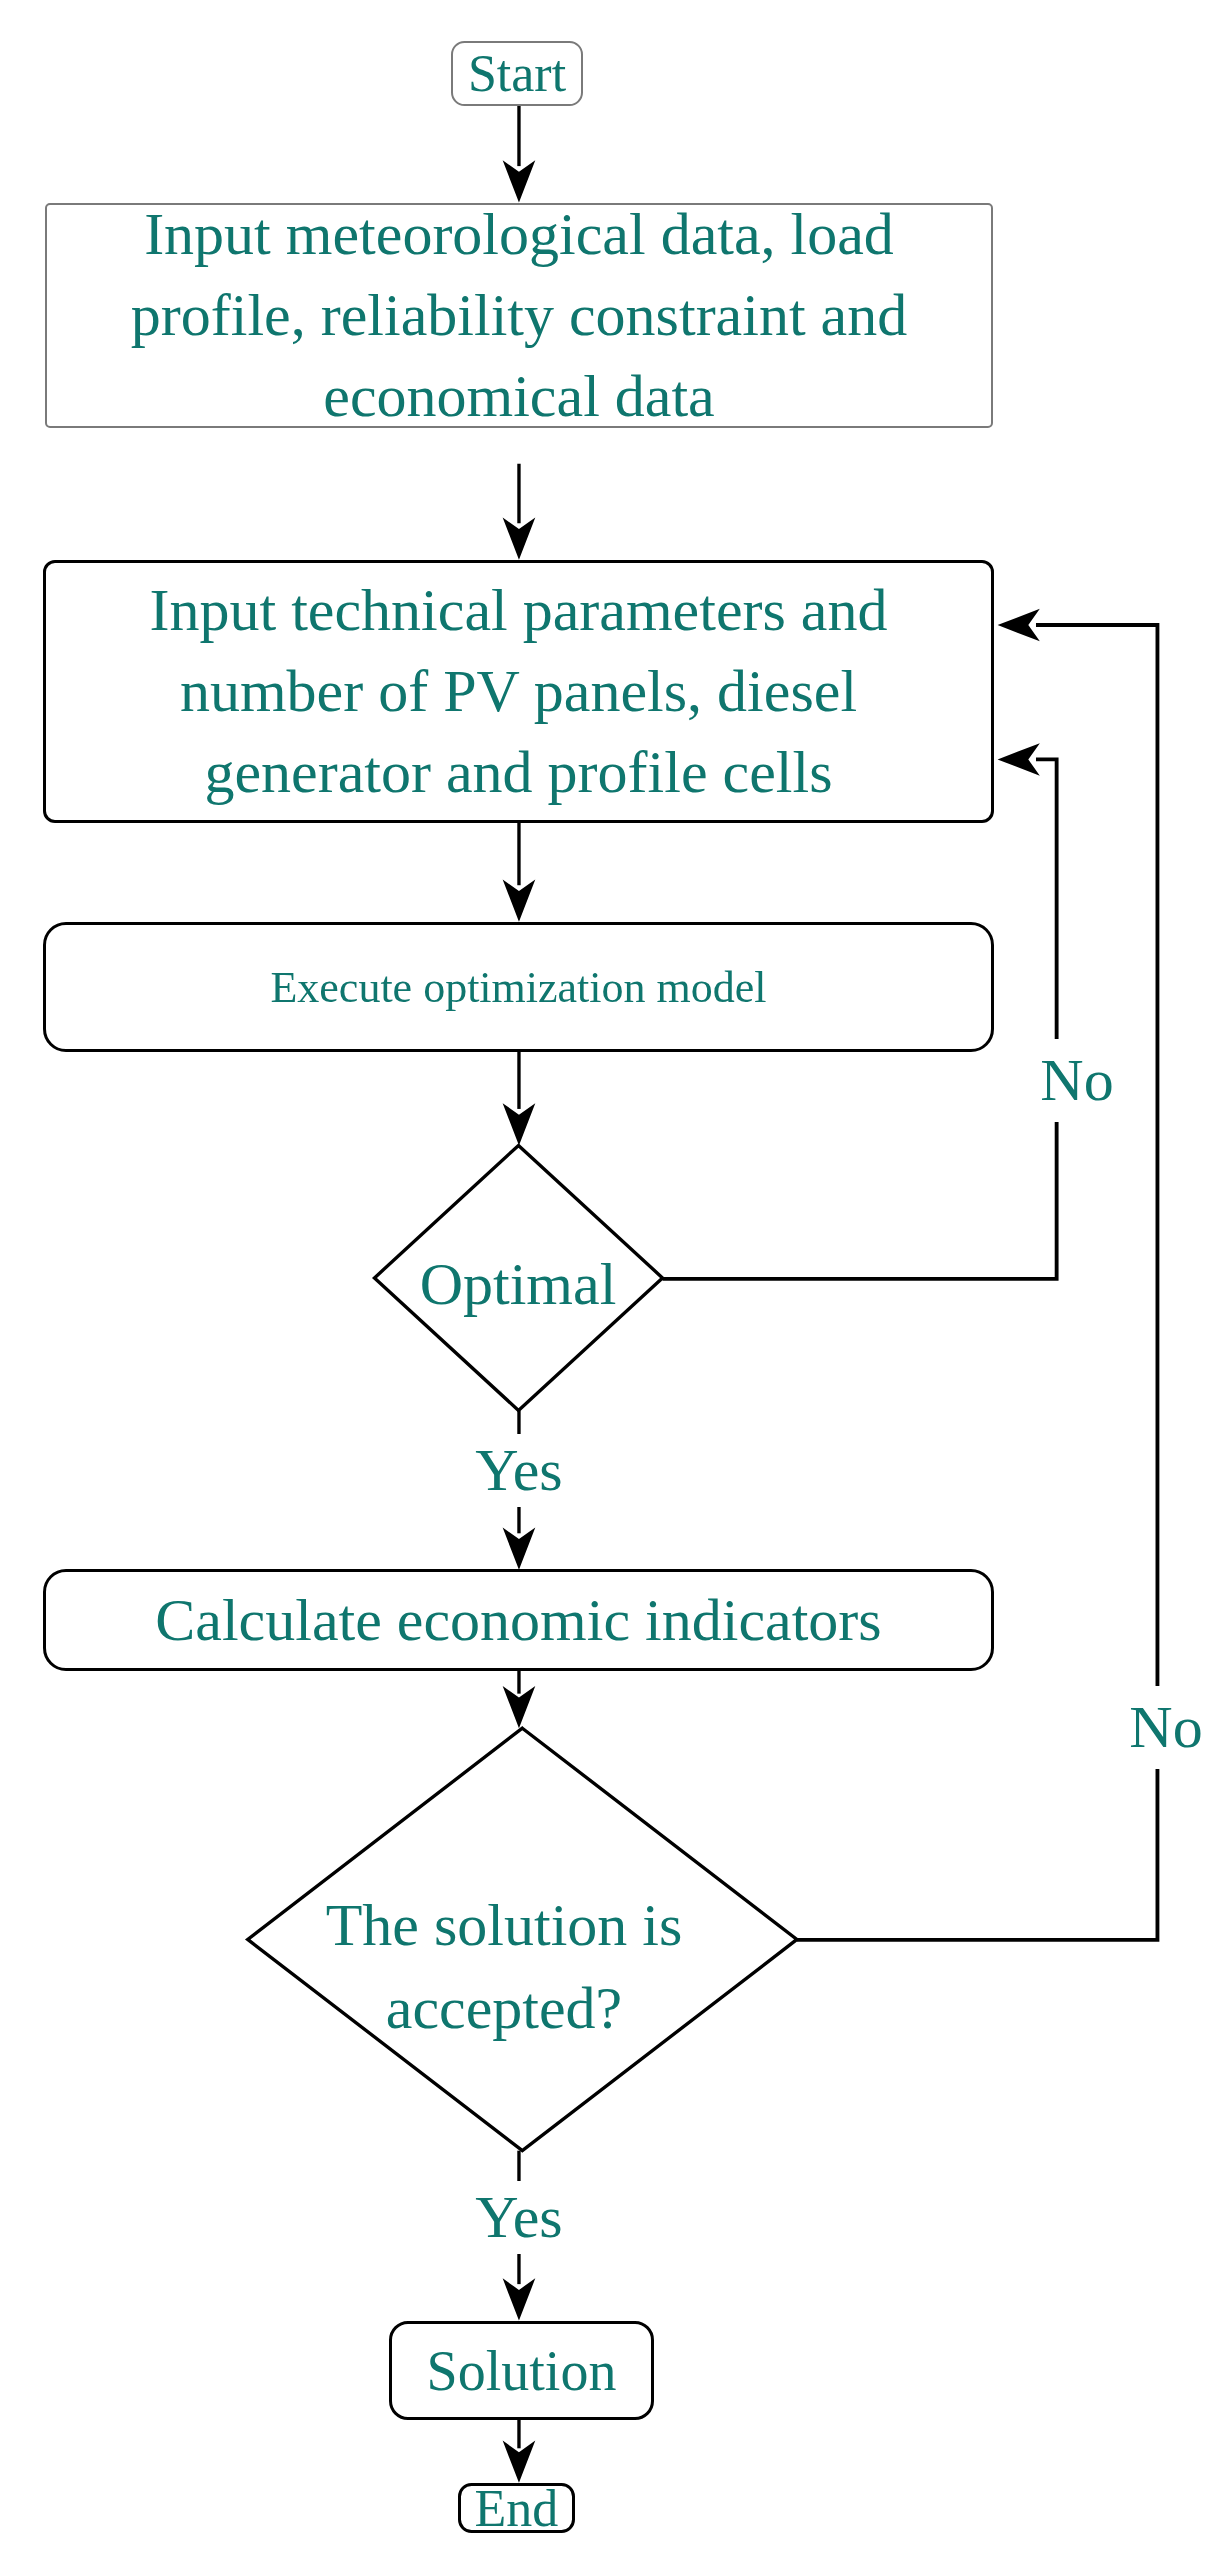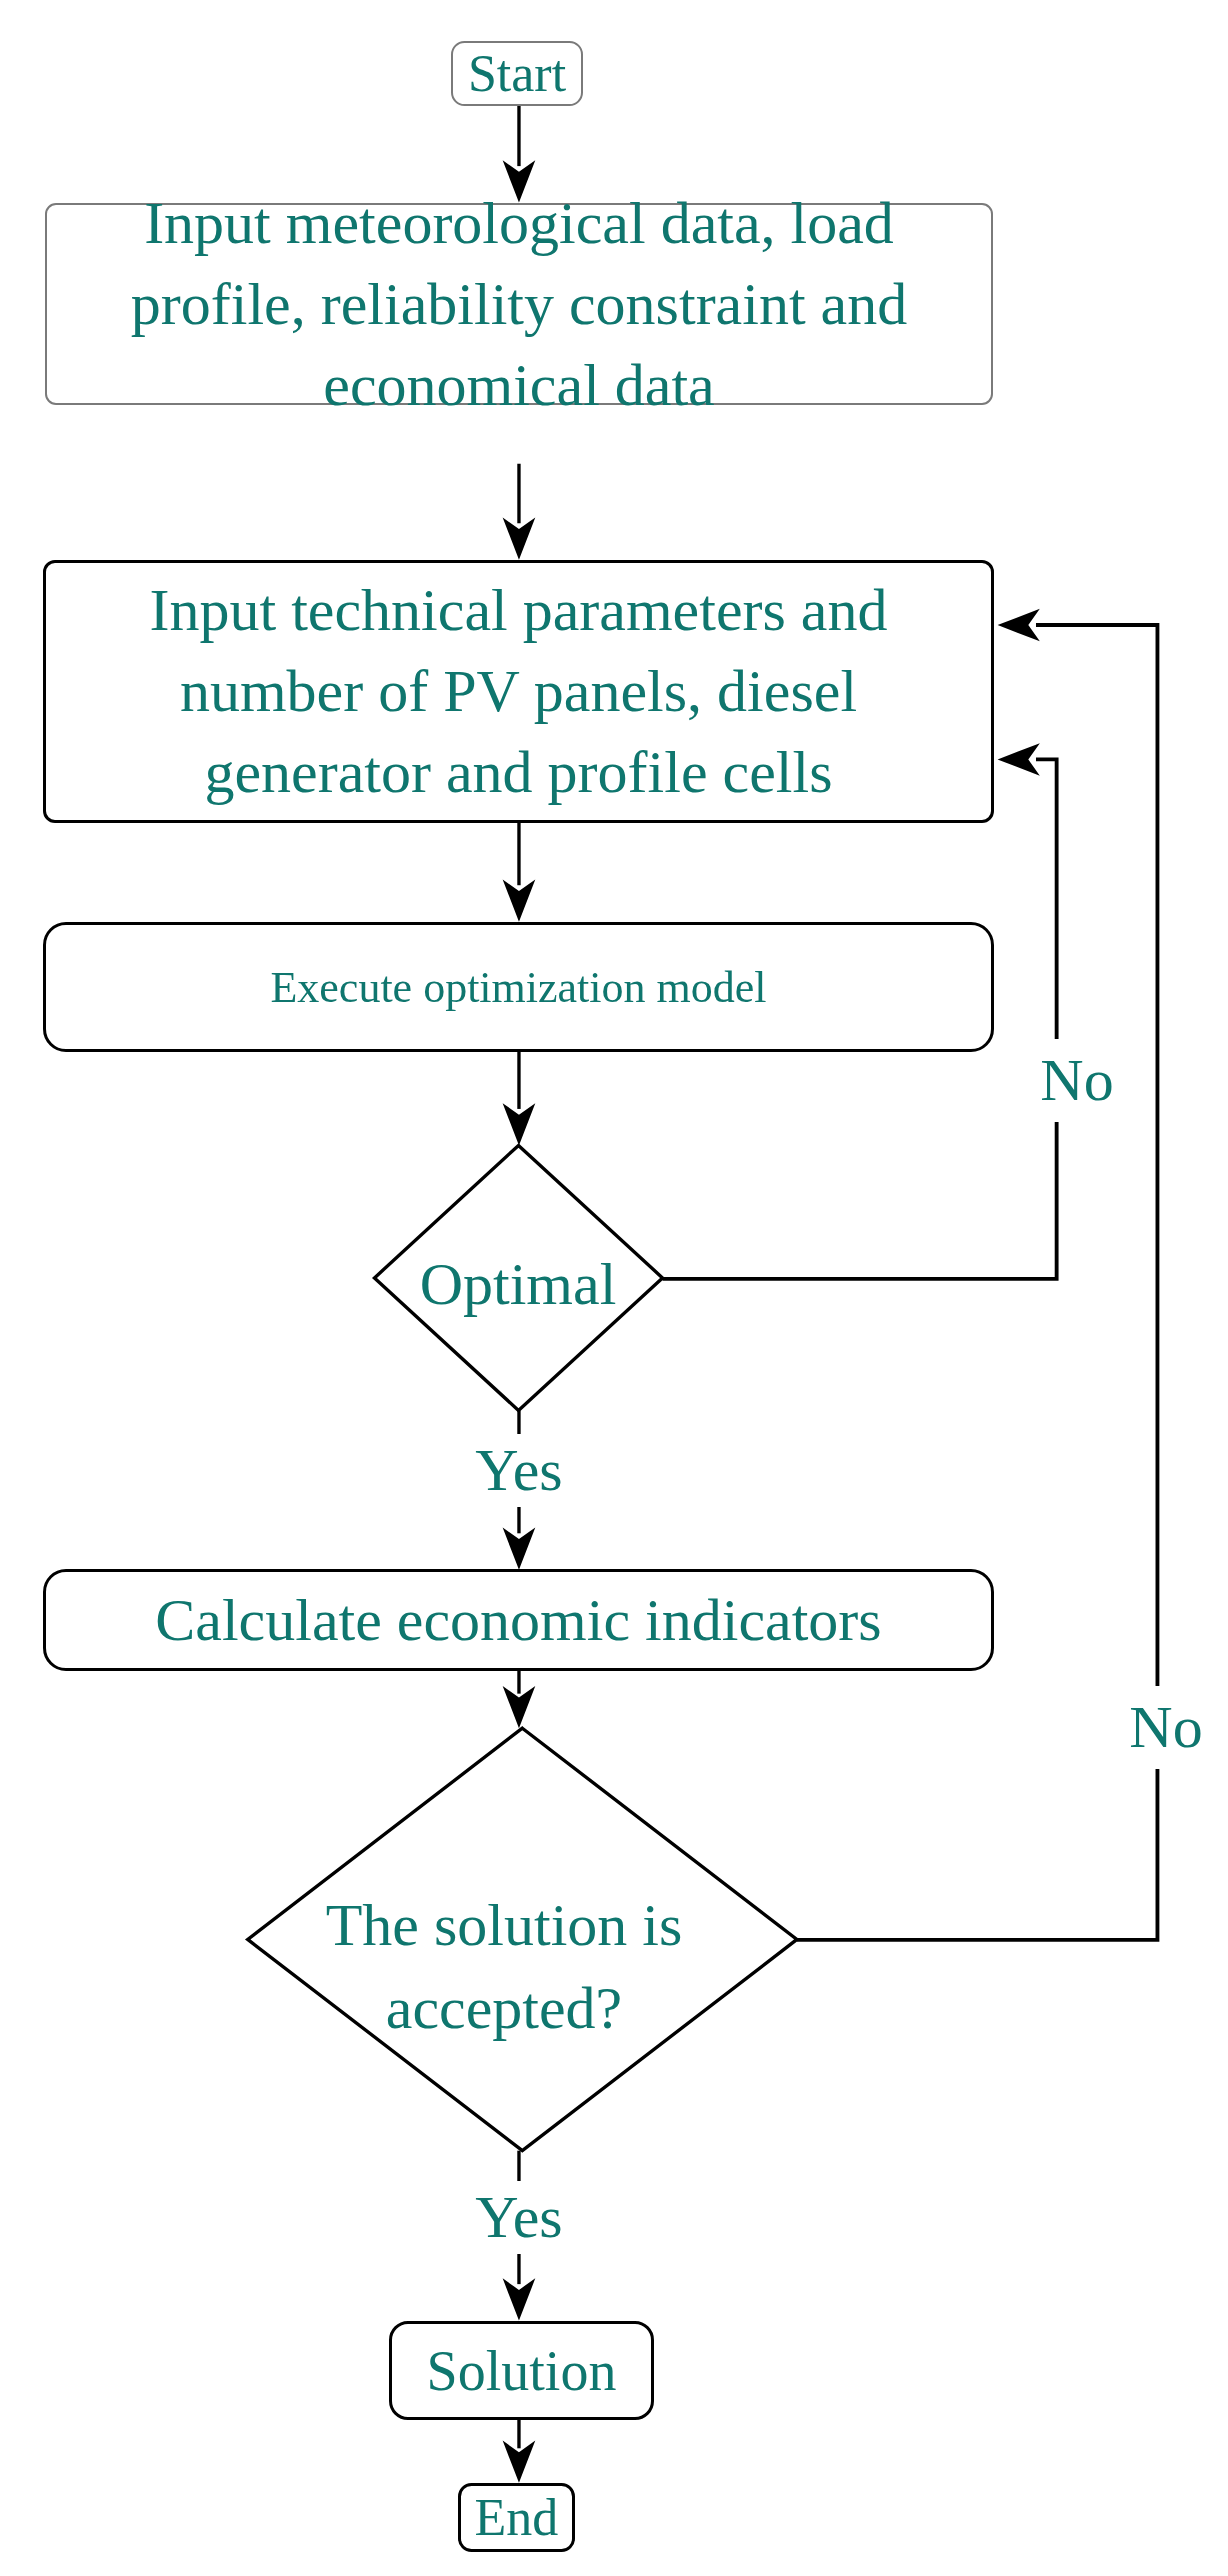--- a/index.html
+++ b/index.html
@@ -26,26 +26,26 @@
     align-items: center;
     justify-content: center;
     text-align: center;
     white-space: nowrap;
   }
   .node .line { display: block; }
   .terminal-gray { border: 2.9px solid #7a7a7a; }
   .proc-black   { border: 3.8px solid #000000; }
 
   .n-start    { left: 451px; top: 41px;   width: 132px; height: 65px;  border-radius: 13.4px; font-size: 52px; }
-  .n-input1   { left: 45px;  top: 203px;  width: 948px; height: 202px; border-radius: 11px; font-size: 60px; line-height: 81px; }
+  .n-input1   { left: 45px;  top: 203px;  width: 948px; height: 225px; border-radius: 5px; font-size: 60px; line-height: 81px; }
   .n-input2   { left: 43px;  top: 560px;  width: 951px; height: 263px; border-radius: 12px; font-size: 60px; line-height: 81px; }
   .n-execute  { left: 43px;  top: 922px;  width: 951px; height: 130px; border-radius: 23px; font-size: 44px; }
   .n-calc     { left: 43px;  top: 1569px; width: 951px; height: 102px; border-radius: 23px; font-size: 60px; }
   .n-solution { left: 389px; top: 2321px; width: 265px; height: 99px; border-radius: 19px; font-size: 56px; }
-  .n-end      { left: 458px; top: 2483px; width: 117px; height: 69px;  border-radius: 13.4px; font-size: 52px; }
+  .n-end      { left: 458px; top: 2483px; width: 117px; height: 50px;  border-radius: 13.4px; font-size: 52px; }
 
   .diamond-label {
     position: absolute;
     display: flex;
     flex-direction: column;
     align-items: center;
     justify-content: flex-end;
     text-align: center;
     white-space: nowrap;
     background: transparent;

